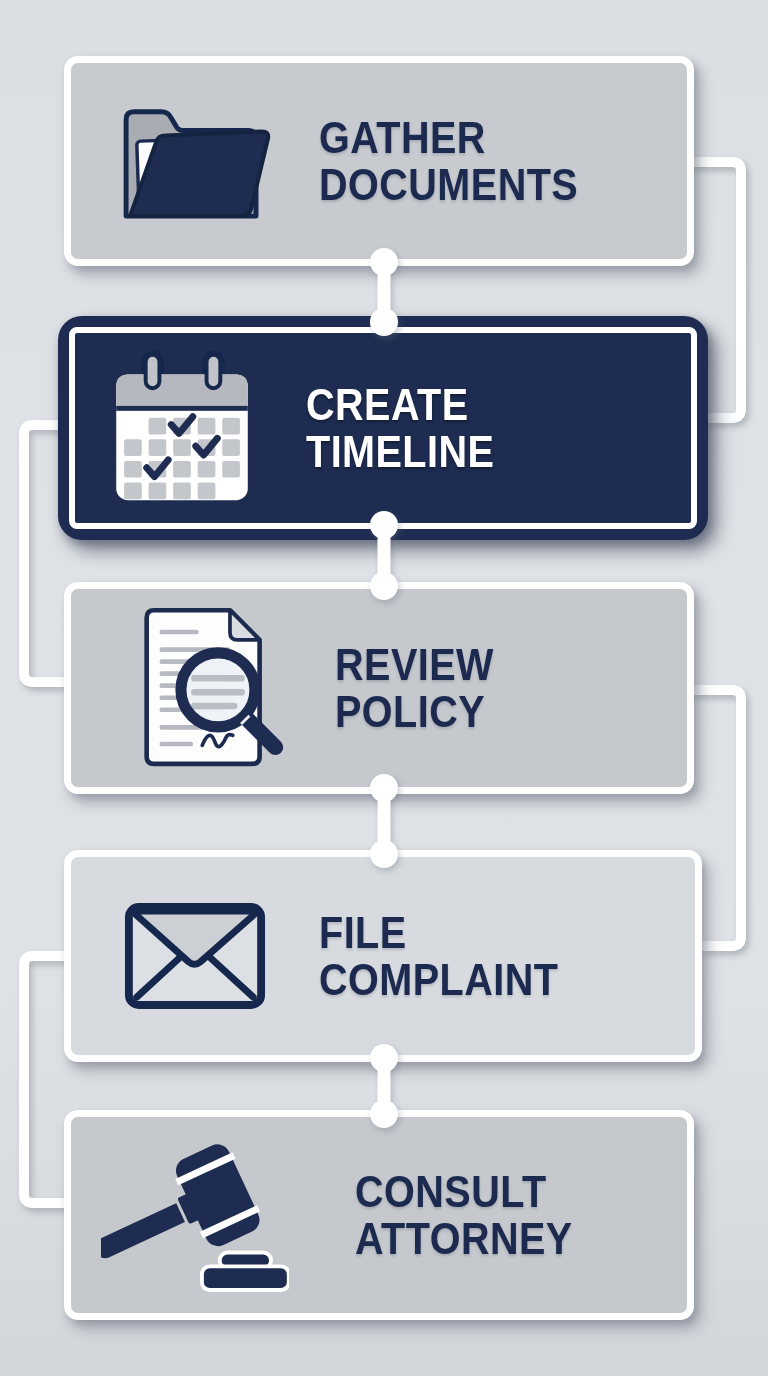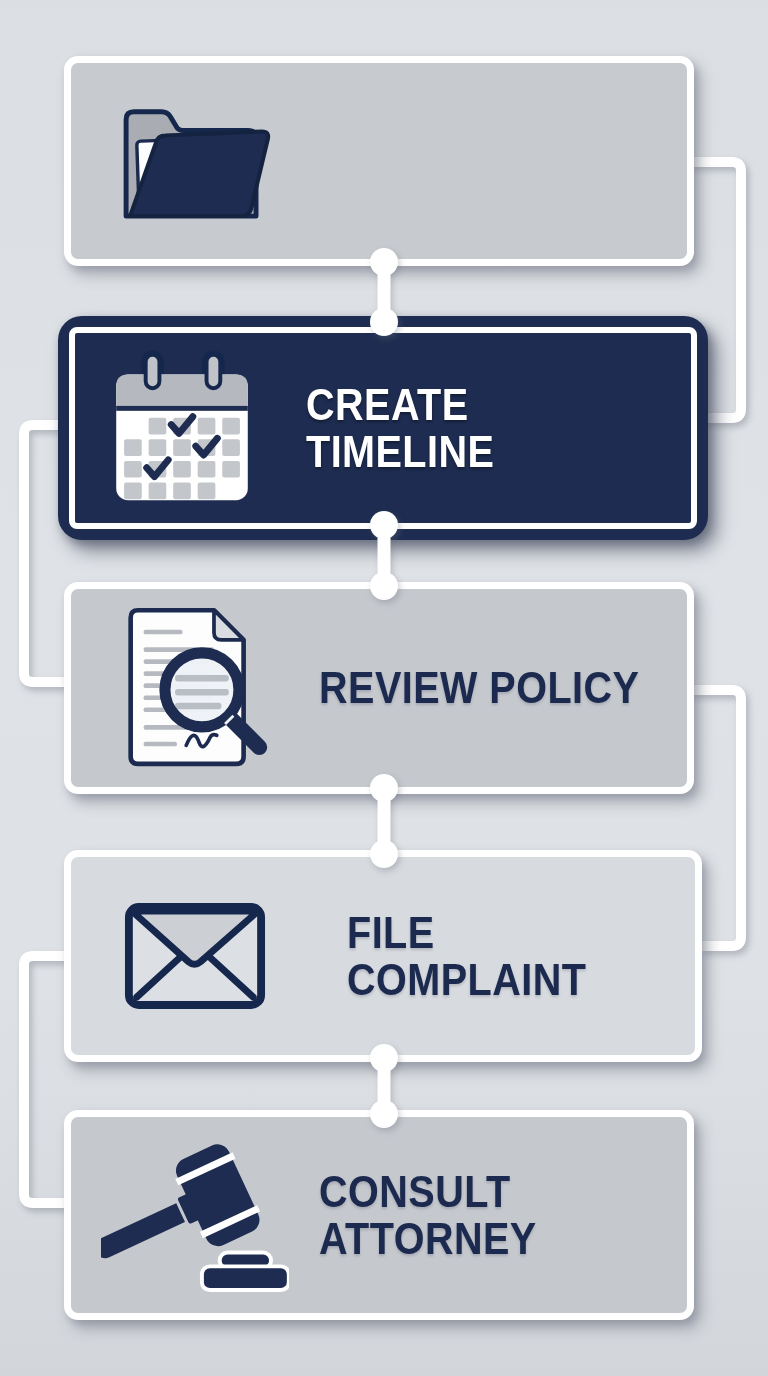--- a/index.html
+++ b/index.html
@@ -12,21 +12,21 @@
   .connectors{z-index:0;filter:drop-shadow(3px 4px 3px rgba(105,112,126,.38));}
   .junctions{z-index:5;pointer-events:none;filter:drop-shadow(2px 3px 3px rgba(105,112,126,.35));}
   .step{
     position:absolute;box-sizing:border-box;z-index:1;
     display:flex;align-items:center;
     border:7px solid #ffffff;border-radius:14px;
     box-shadow:7px 9px 14px rgba(108,114,128,.45),3px 4px 6px rgba(108,114,128,.28);
   }
   .step--gray{background:#c7cacf;}
   .step--gray3{background:#c5c8cd;}
-  .step--light{background:#d7dade;gap:28px;}
+  .step--light{background:#d7dade;}
   .step--dark{
     background:#1d2c50;border:none;border-radius:24px;
     box-shadow:9px 11px 18px rgba(66,74,94,.6),3px 4px 8px rgba(66,74,94,.4);
   }
   .step--dark::before{
     content:"";position:absolute;inset:11px;border:6px solid #ffffff;border-radius:8px;pointer-events:none;
   }
   .icon-wrap{
     flex:0 0 248px;display:flex;align-items:center;justify-content:center;
   }
@@ -54,20 +54,24 @@
     </g>
   </svg>
 
   <section class="step step--gray" style="left:64px;top:56px;width:630px;height:210px;">
     <div class="icon-wrap">
       <svg width="158" height="126" viewBox="0 0 160 128">
         <path d="M10,120 L10,22 Q10,14 18,14 L46,14 Q52,14 55,19 L61,29 Q63,33 69,33 L134,33 Q142,33 142,41 L142,120 Z" fill="#a9adb3" stroke="#16274d" stroke-width="5" stroke-linejoin="round"></path>
         <rect x="22" y="42" width="112" height="72" rx="4" fill="#fcfdfe" stroke="#1b2a4e" stroke-width="3.5" transform="rotate(-2 78 78)"></rect>
         <path d="M14,120 L40,46 Q42,38 50,38 L148,34 Q156,34 154,42 L137,113 Q135,120 127,120 Z" fill="#1d2c50" stroke="#14233f" stroke-width="4" stroke-linejoin="round"></path>
       </svg>
+    </div>
+    <div class="label-wrap">
+      <span class="step-label">GATHER
+DOCUMENTS</span>
     </div>
   </section>
 
   <section class="step step--dark" style="left:58px;top:316px;width:650px;height:224px;">
     <div class="icon-wrap">
       <svg width="148" height="162" viewBox="0 0 150 165">
         <rect x="36" y="6" width="18" height="40" rx="9" fill="#b5b9bf" stroke="#16274d" stroke-width="5"></rect>
         <rect x="98" y="6" width="18" height="40" rx="9" fill="#b5b9bf" stroke="#16274d" stroke-width="5"></rect>
         <rect x="8" y="28" width="134" height="128" rx="12" fill="#ffffff"></rect>
         <path d="M8,62 V40 Q8,28 20,28 H130 Q142,28 142,40 V62 Z" fill="#b5b9bf"></path>
@@ -99,21 +103,21 @@
           <path d="M89,101 l8,9 l14,-17"></path>
           <path d="M39,123 l8,9 l14,-17"></path>
         </g>
       </svg>
     </div>
     <div class="label-wrap">
       <span class="step-label">CREATE TIMELINE</span>
     </div>
   </section>
 
-  <section class="step step--gray3" style="left:64px;top:582px;width:630px;height:212px;">
+  <section class="step step--gray3" style="left:64px;top:582px;width:630px;height:212px;padding-left:16px;">
     <div class="icon-wrap">
       <svg width="162" height="172" viewBox="0 0 175 180">
         <defs>
             <clipPath id="lens">
               <circle cx="95" cy="92" r="37"></circle>
             </clipPath>
           </defs>
         <path d="M18,14 Q18,6 26,6 L108,6 L140,38 L140,164 Q140,172 132,172 L26,172 Q18,172 18,164 Z" fill="#fdfdfe" stroke="#1b2a4e" stroke-width="5" stroke-linejoin="round"></path>
         <path d="M108,6 L140,38 L116,38 Q108,38 108,30 Z" fill="#d9dce0" stroke="#1b2a4e" stroke-width="4" stroke-linejoin="round"></path>
         <g fill="#b6bac0">
@@ -153,21 +157,21 @@
           <line x1="132" y1="97" x2="84" y2="53"></line>
         </g>
         <path d="M8,9 L66,61 Q72,66 78,61 L137,9 Z" fill="#ccd0d5" stroke="#16274d" stroke-width="7" stroke-linejoin="round"></path>
       </svg>
     </div>
     <div class="label-wrap">
       <span class="step-label">FILE COMPLAINT</span>
     </div>
   </section>
 
-  <section class="step step--gray3" style="left:64px;top:1110px;width:630px;height:210px;">
+  <section class="step step--gray3" style="left:64px;top:1110px;width:630px;height:210px;gap:36px;">
     <div class="icon-wrap">
       <svg width="188" height="158" viewBox="0 0 190 160">
         <g transform="rotate(-25 118 60)">
           <line x1="80" y1="60" x2="-8" y2="60" stroke="#1d2c50" stroke-width="21" stroke-linecap="round"></line>
           <rect x="78" y="44" width="22" height="32" rx="4" fill="#1d2c50" stroke="#c5c8cd" stroke-width="3"></rect>
           <rect x="89" y="12" width="58" height="96" rx="13" fill="#1d2c50"></rect>
           <rect x="86" y="27" width="64" height="7" fill="#ffffff"></rect>
           <rect x="86" y="86" width="64" height="7" fill="#ffffff"></rect>
         </g>
         <rect x="120" y="118" width="52" height="16" rx="8" fill="#1d2c50" stroke="#ffffff" stroke-width="4"></rect>

